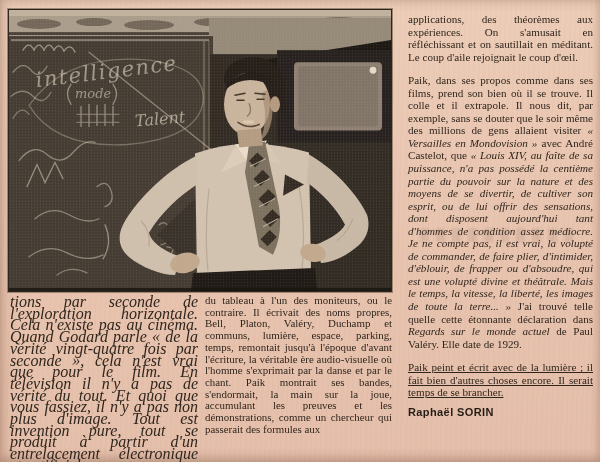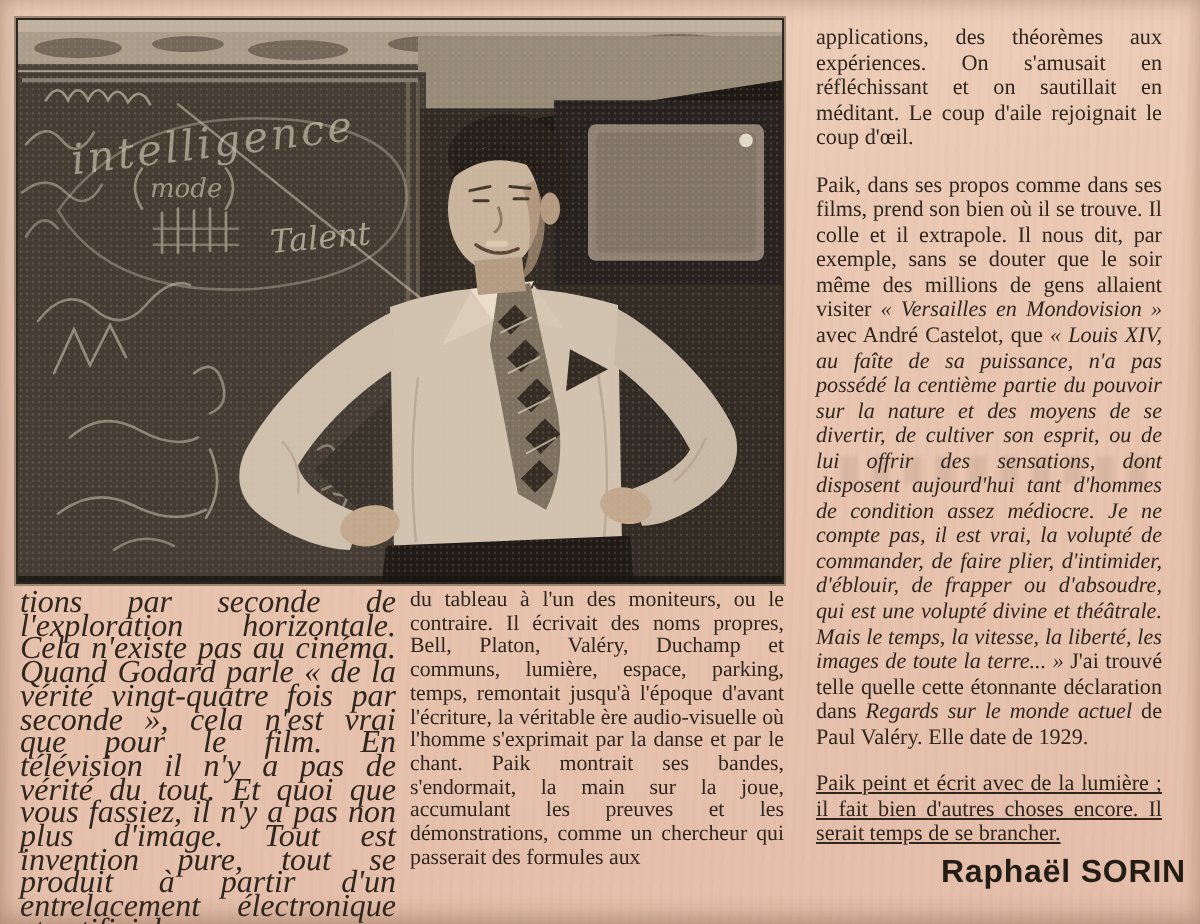--- a/index.html
+++ b/index.html
@@ -13,25 +13,25 @@
          background:repeating-linear-gradient(92deg,rgba(140,90,60,.05) 0 2px,transparent 2px 5px);}
   
   .photo{position:absolute;left:8px;top:9px;width:382px;height:281px;
          background:#3d362f;border:1px solid #2e2720;box-shadow:0 0 0 1px #9c8471;}
   .photo svg{display:block;width:100%;height:100%;}
   
   .col{position:absolute;color:#30261d;text-align:justify;}
   .colA{left:10px;top:296px;width:188px;font-size:16px;line-height:11.7px;}
   .colB{left:205px;top:295px;width:187px;font-size:10.9px;line-height:11.7px;}
   .colC{left:408px;top:13px;width:185px;font-size:11.1px;line-height:12.55px;}
-  .col p{margin:0 12px 11px 0;}
+  .col p{margin:0 0 11px 0;}
   .col p:last-of-type{margin-bottom:0;text-decoration:underline;}
   .italicblock{font-style:italic;}
-  .byline{margin-top:7px;text-align:right;font-family:"Liberation Sans",sans-serif;
-          font-weight:bold;font-size:16px;letter-spacing:.4px;color:#241d16;}
+  .byline{margin-top:7px;font-family:"Liberation Sans",sans-serif;
+          font-weight:bold;font-size:11px;letter-spacing:.4px;color:#241d16;}
   .ghost{position:absolute;left:420px;top:228px;width:160px;height:14px;opacity:.10;
          filter:blur(1px);background:repeating-linear-gradient(90deg,#5a4636 0 9px,transparent 9px 16px);}
 </style>
 </head>
 <body>
 
 <div class="sheet">
 
   <div class="photo">
     <svg viewBox="0 0 382 280" preserveAspectRatio="none">

